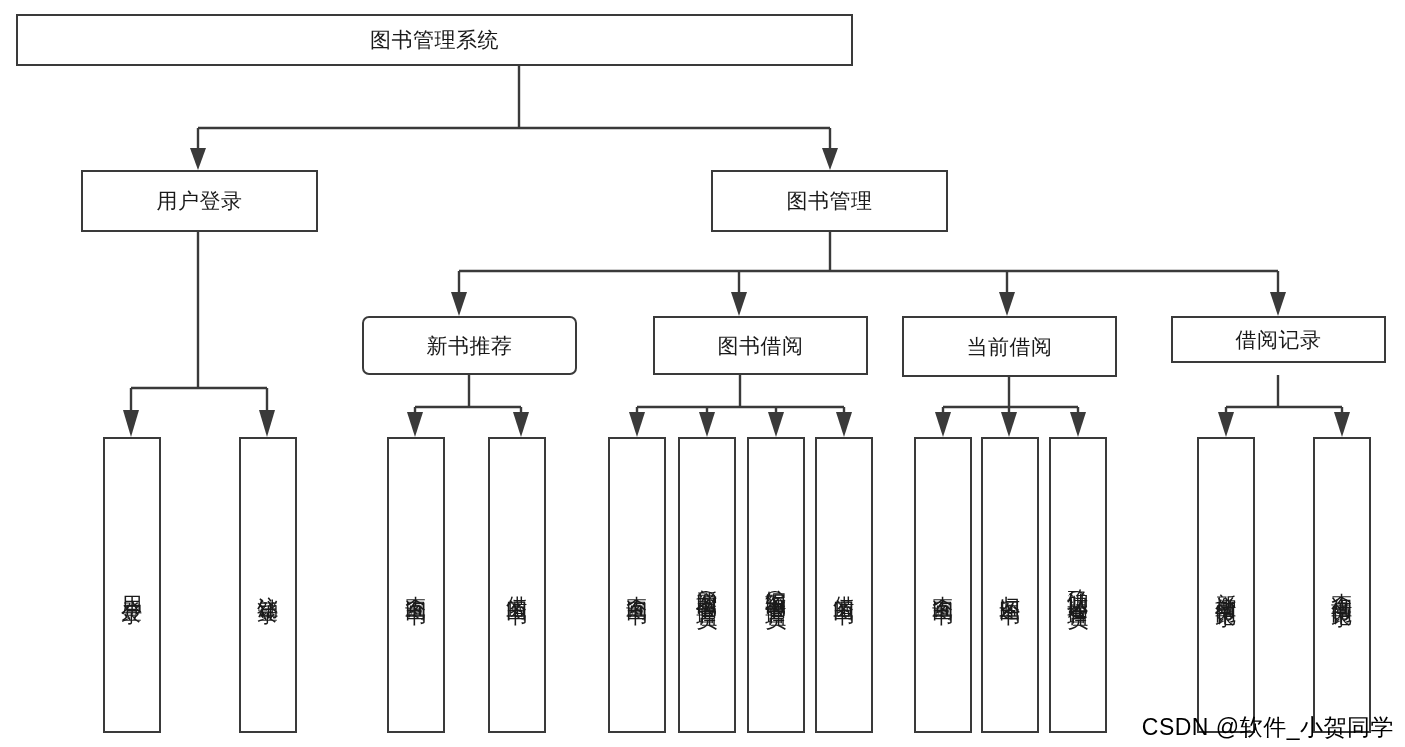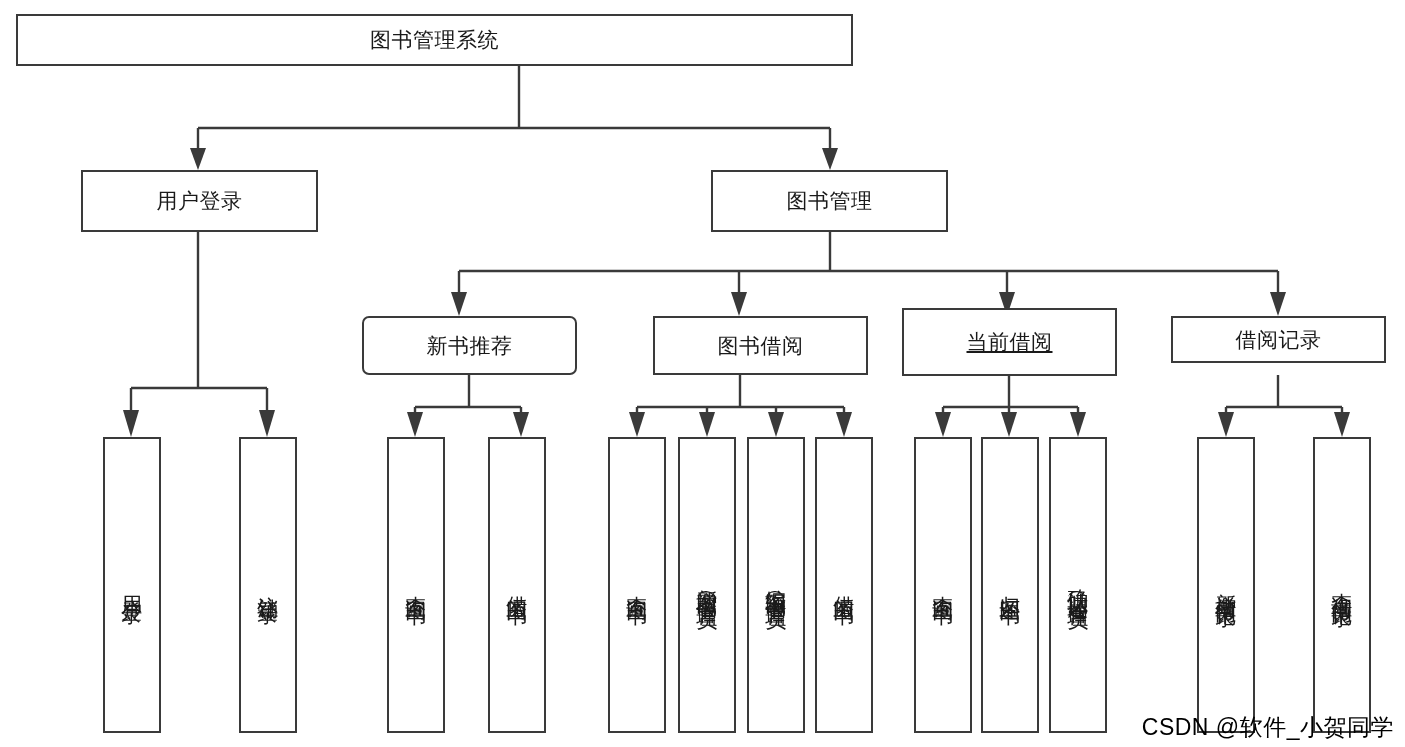--- a/index.html
+++ b/index.html
@@ -160,21 +160,21 @@
   <div class="node h-node" style="left:711px; top:170px; width:237px; height:62px;">
     <span class="node-label">图书管理</span>
   </div>
 
   <div class="node h-node" style="left:362px; top:316px; width:215px; height:59px;border-radius:7px;">
     <span class="node-label">新书推荐</span>
   </div>
   <div class="node h-node" style="left:633px; top:316px; width:215px; height:59px;margin-left:20px;">
     <span class="node-label">图书借阅</span>
   </div>
-  <div class="node h-node" style="left:902px; top:308px; width:215px; height:68px;text-decoration:underline;">
+  <div class="node h-node" style="left:902px; top:316px; width:215px; height:61px;">
     <span class="node-label">当前借阅</span>
   </div>
   <div class="node h-node" style="left:1171px; top:316px; width:215px; height:47px;">
     <span class="node-label">借阅记录</span>
   </div>
 
   <div class="node v-node" style="left:103px; top:437px; width:58px; height:296px;">
     <span class="node-label">用户登录</span>
   </div>
   <div class="node v-node" style="left:239px; top:437px; width:58px; height:296px;">

